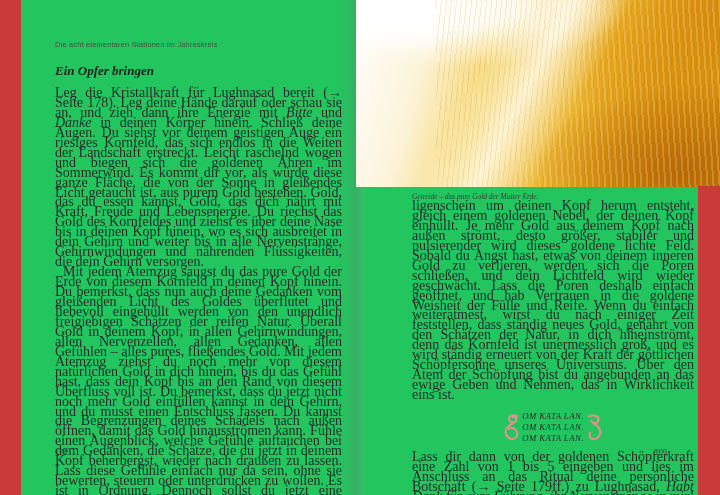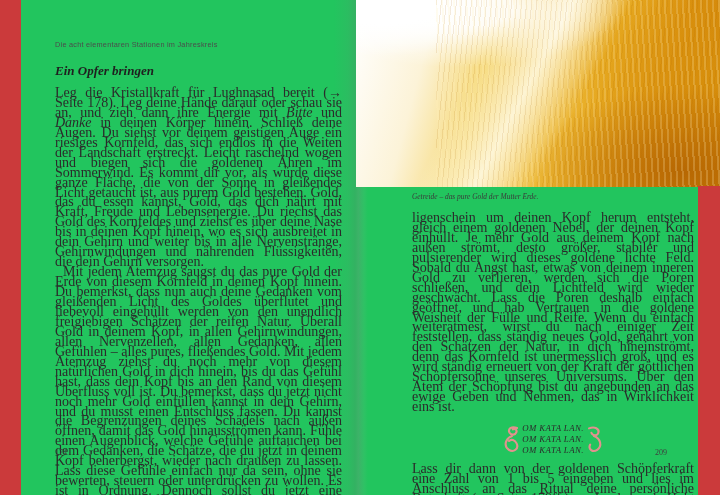--- a/index.html
+++ b/index.html
@@ -34,21 +34,21 @@
     letter-spacing:.25px;}
   .section-title{margin:14px 0 9px 0;font-size:13px;font-style:italic;font-weight:bold;color:#1f1f1f;}
   .body{margin:0;font-size:14px;line-height:9.95px;color:#2b2b2b;text-align:justify;}
   .body em{font-style:italic;}
   .indent{text-indent:8px;}
   .page-number{position:absolute;font-size:8px;color:#3f3f3f;}
   .pn-left{left:0;top:408px;text-align:right;}
   
   .page-right{left:412px;top:192px;width:282px;height:280px;}
   .caption{font-size:7.4px;font-style:italic;color:#3a3a3a;}
-  .right-body{margin-top:12px;}
+  .right-body{}
   .mantra-row{display:flex;align-items:center;justify-content:center;margin:11px 0 8px 0;}
   .mantra-lines{text-align:left;}
   .mantra-line{font-size:8.8px;font-style:italic;letter-spacing:.4px;color:#2b2b2b;line-height:11px;}
   .ornament{display:inline-flex;}
   .pn-right{right:27px;top:256px;}
 </style>
 </head>
 <body>
 
 <div class="spread">

